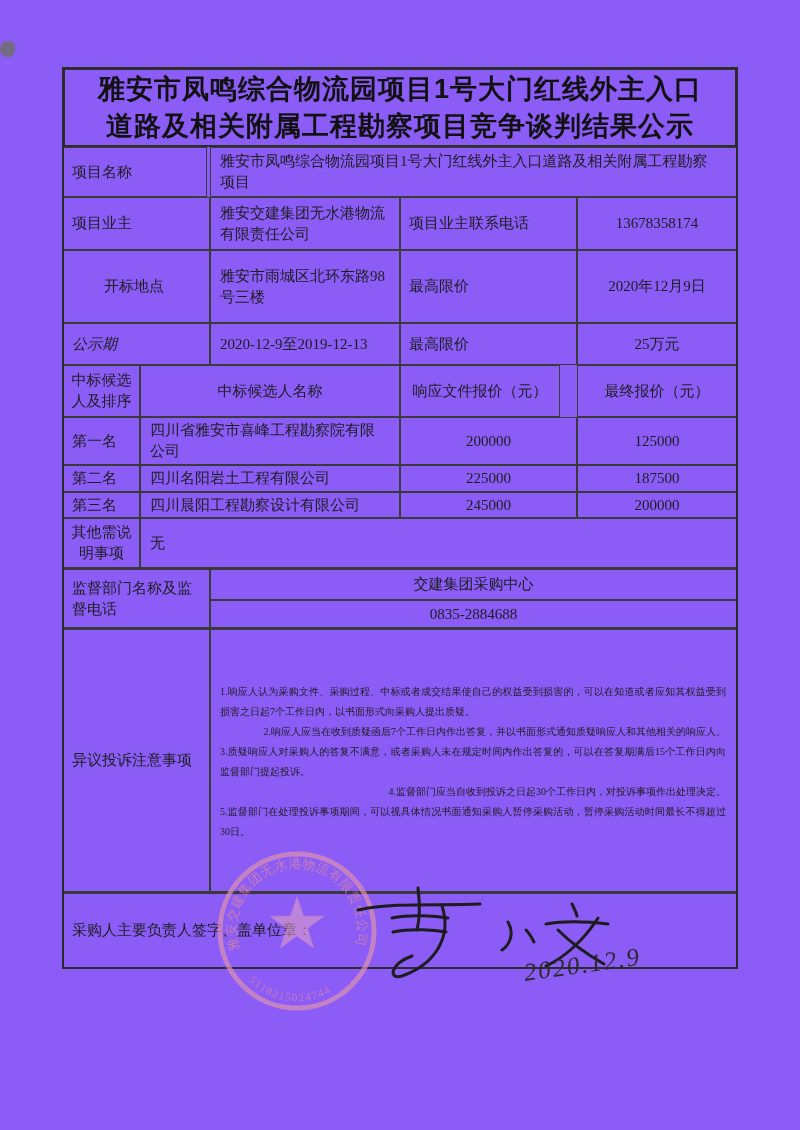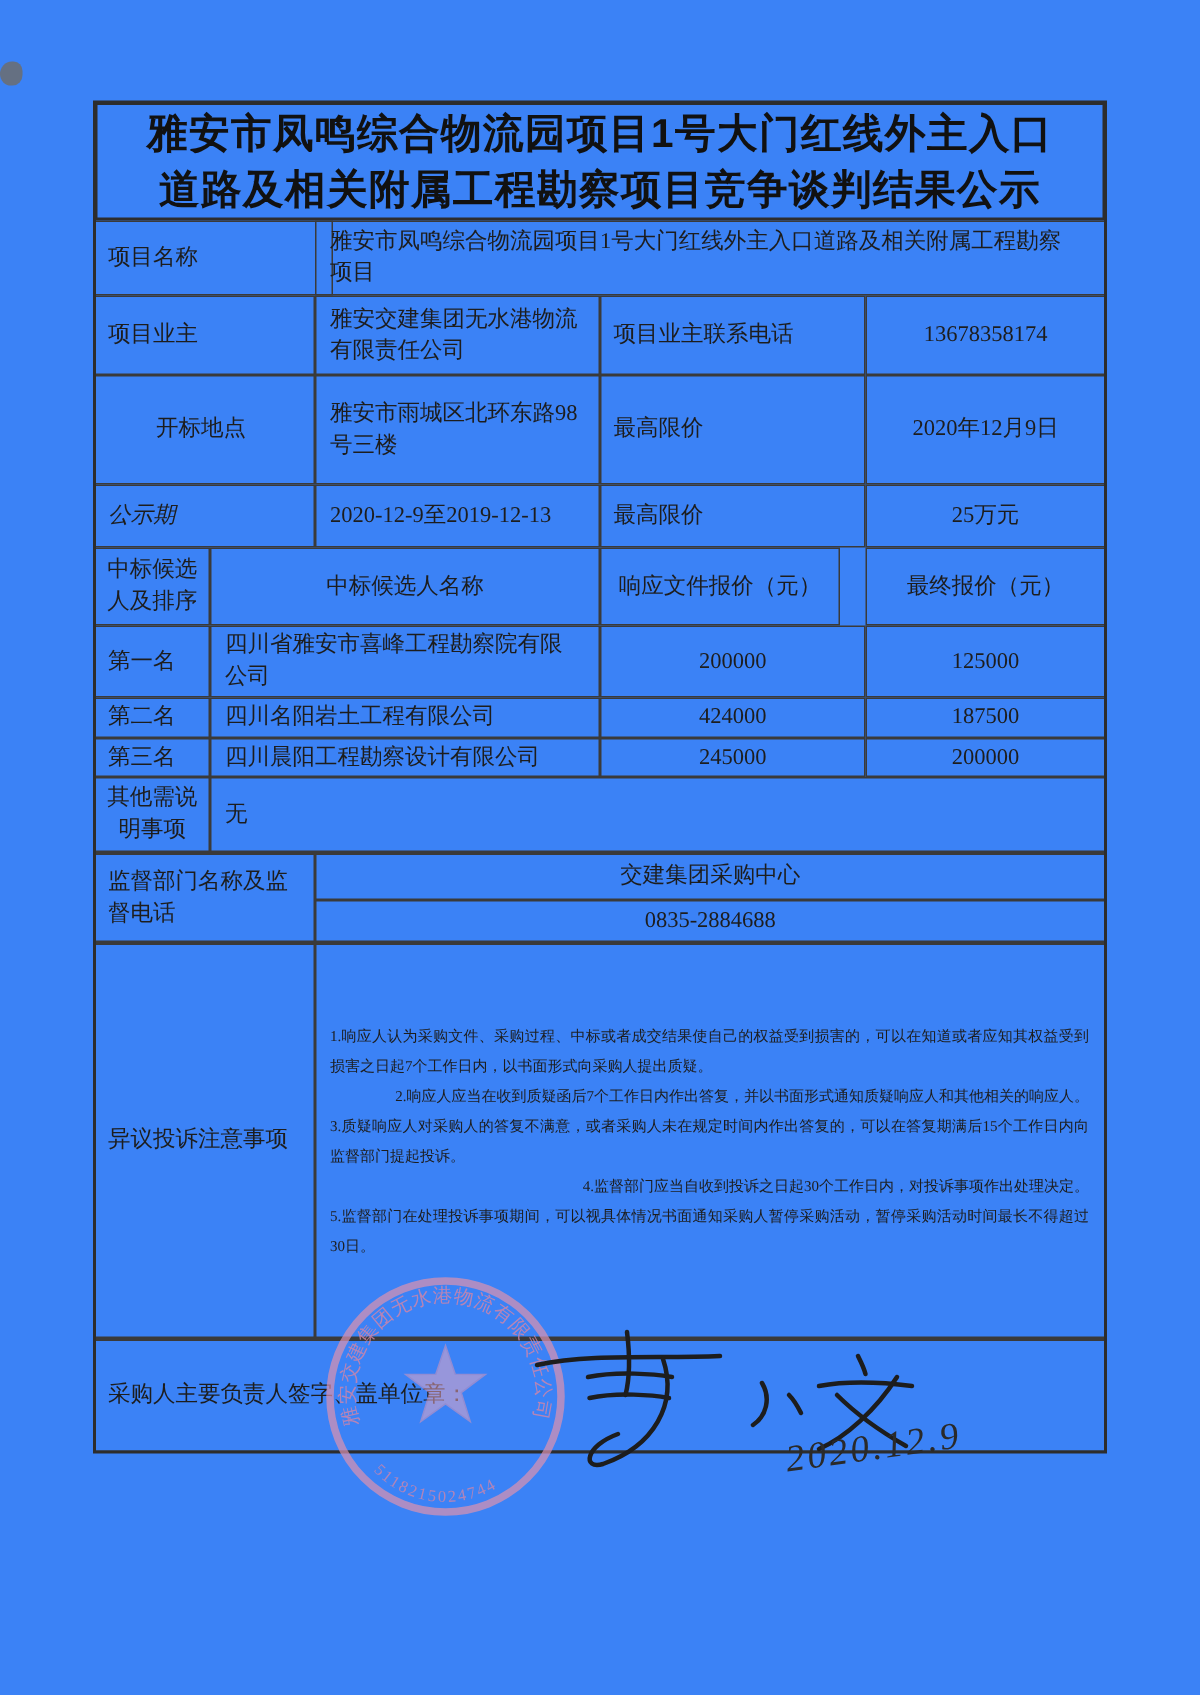--- a/index.html
+++ b/index.html
@@ -1,17 +1,17 @@
 <!DOCTYPE html>
 <html><head>
 <meta charset="utf-8">
 <style>
   html,body{margin:0;padding:0;background:#ffffff;}
   .sheet{
-    position:relative;width:800px;height:1130px;background:#3b82f6;
+    position:relative;width:800px;height:1130px;background:#8b5cf6;
     font-family:"Liberation Serif","DejaVu Serif",serif;color:#1d1d1d;overflow:hidden;
   }
   .cell{
     position:absolute;box-sizing:border-box;border:1px solid #3a3a3a;
     display:flex;align-items:center;font-size:15px;line-height:21px;
     background:transparent;
   }
   .lab{padding-left:8px;padding-right:4px;}
   .val{padding-left:9px;padding-right:14px;}
   .ctr{justify-content:center;text-align:center;padding:0 4px;}
@@ -37,21 +37,21 @@
 
 <div class="sheet">
 
   <div class="speck"></div>
 
   <div class="title-box" style="left:63px;top:68px;width:674px;height:79px;">
     <div>雅安市凤鸣综合物流园项目1号大门红线外主入口</div>
     <div>道路及相关附属工程勘察项目竞争谈判结果公示</div>
   </div>
 
-  <div class="cell lab" style="left:63px;top:147px;width:159px;height:50px;">项目名称</div>
+  <div class="cell lab" style="left:63px;top:147px;width:144px;height:50px;">项目名称</div>
   <div class="cell val" style="left:210px;top:147px;width:527px;height:50px;">雅安市凤鸣综合物流园项目1号大门红线外主入口道路及相关附属工程勘察项目</div>
 
   <div class="cell lab" style="left:63px;top:197px;width:147px;height:53px;">项目业主</div>
   <div class="cell val" style="left:210px;top:197px;width:190px;height:53px;">雅安交建集团无水港物流有限责任公司</div>
   <div class="cell lab" style="left:400px;top:197px;width:177px;height:53px;">项目业主联系电话</div>
   <div class="cell ctr" style="left:577px;top:197px;width:160px;height:53px;text-align:right;">13678358174</div>
 
   <div class="cell lab" style="left:63px;top:250px;width:147px;height:73px;padding-left:40px;">开标地点</div>
   <div class="cell val" style="left:210px;top:250px;width:190px;height:73px;">雅安市雨城区北环东路98号三楼</div>
   <div class="cell lab" style="left:400px;top:250px;width:177px;height:73px;">最高限价</div>
@@ -67,21 +67,21 @@
   <div class="cell ctr" style="left:400px;top:365px;width:160px;height:52px;">响应文件报价（元）</div>
   <div class="cell ctr" style="left:577px;top:365px;width:160px;height:52px;">最终报价（元）</div>
 
   <div class="cell lab" style="left:63px;top:417px;width:77px;height:48px;">第一名</div>
   <div class="cell val" style="left:140px;top:417px;width:260px;height:48px;">四川省雅安市喜峰工程勘察院有限公司</div>
   <div class="cell ctr" style="left:400px;top:417px;width:177px;height:48px;">200000</div>
   <div class="cell ctr" style="left:577px;top:417px;width:160px;height:48px;">125000</div>
 
   <div class="cell lab" style="left:63px;top:465px;width:77px;height:27px;">第二名</div>
   <div class="cell val" style="left:140px;top:465px;width:260px;height:27px;">四川名阳岩土工程有限公司</div>
-  <div class="cell ctr" style="left:400px;top:465px;width:177px;height:27px;">424000</div>
+  <div class="cell ctr" style="left:400px;top:465px;width:177px;height:27px;">225000</div>
   <div class="cell ctr" style="left:577px;top:465px;width:160px;height:27px;">187500</div>
 
   <div class="cell lab" style="left:63px;top:492px;width:77px;height:26px;">第三名</div>
   <div class="cell val" style="left:140px;top:492px;width:260px;height:26px;">四川晨阳工程勘察设计有限公司</div>
   <div class="cell ctr" style="left:400px;top:492px;width:177px;height:26px;">245000</div>
   <div class="cell ctr" style="left:577px;top:492px;width:160px;height:26px;">200000</div>
 
   <div class="cell ctr" style="left:63px;top:518px;width:77px;height:50px;">其他需说明事项</div>
   <div class="cell val" style="left:140px;top:518px;width:597px;height:50px;align-items:center;">无</div>
 

